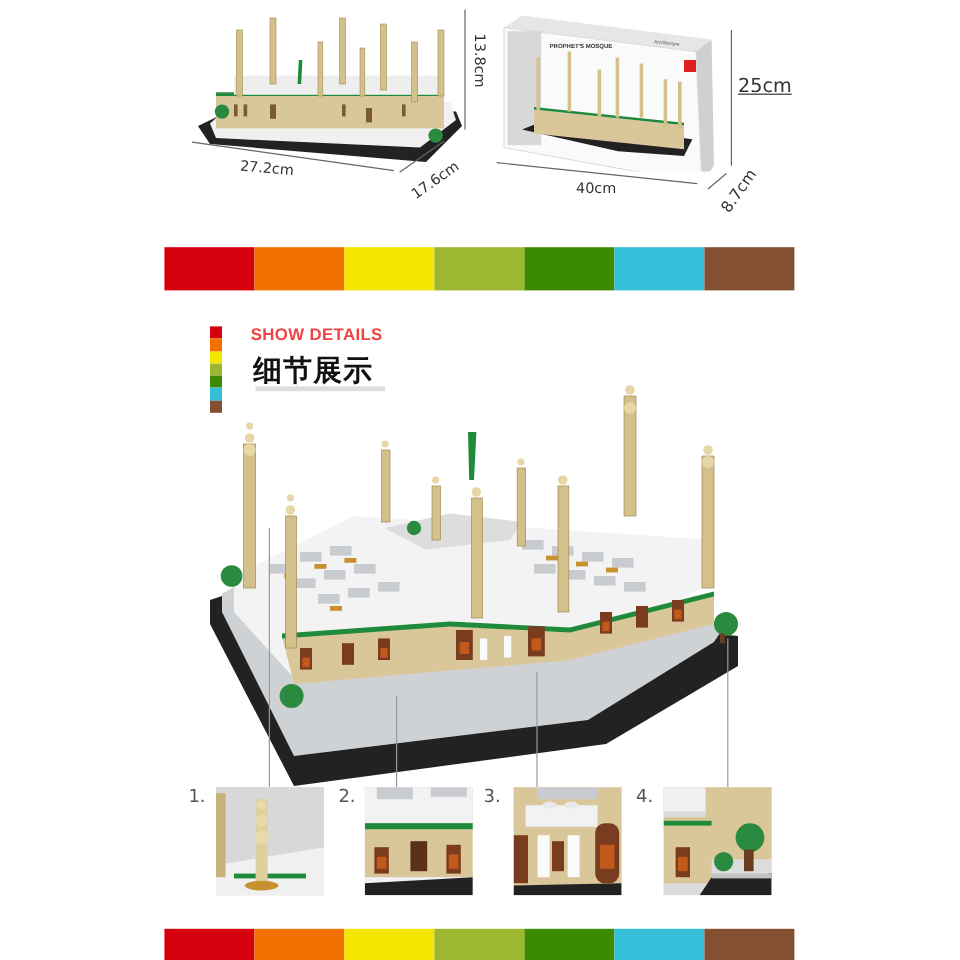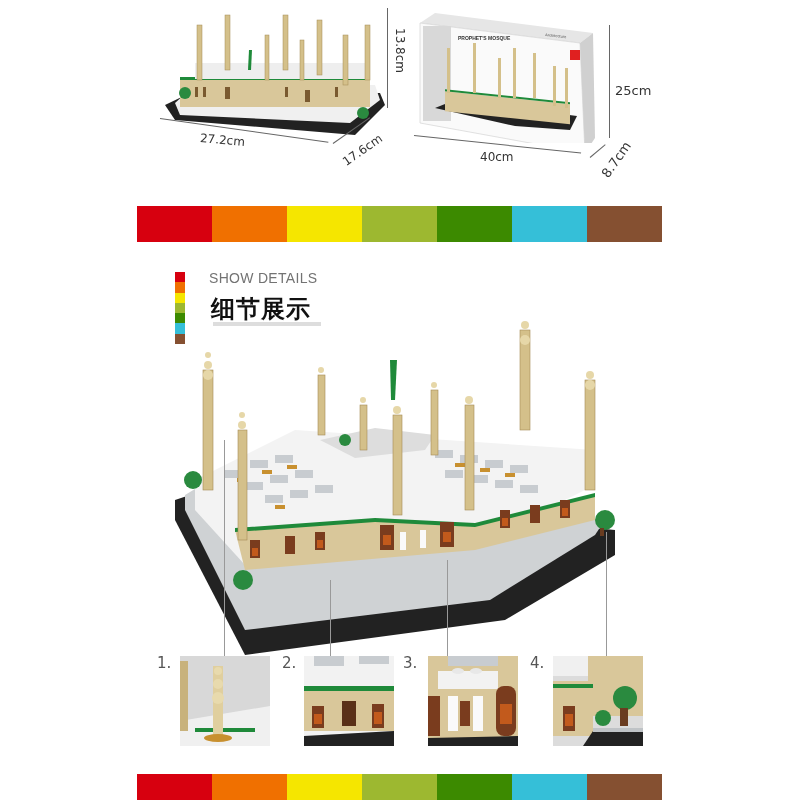--- a/index.html
+++ b/index.html
@@ -15,21 +15,21 @@
 
   
   .color-bar { position:absolute; left:137px; width:525px; height:36px; display:flex; }
   .color-bar .seg { flex:1; height:100%; }
   .color-bar-top { top:206px; }
   .color-bar-bottom { top:774px; height:26px; }
 
   
   .mini-bar { position:absolute; left:175px; top:272px; width:10px; height:72px; display:flex; flex-direction:column; }
   .mini-bar .seg { flex:1; width:100%; }
-  .heading-en { position:absolute; left:209px; top:270px; font-size:14px; font-weight:normal; color:#737373; letter-spacing:0.3px; }
+  .heading-en { position:absolute; left:209px; top:270px; font-size:14px; font-weight:bold; color:#ef4444; letter-spacing:0.3px; }
   .heading-cn { position:absolute; left:211px; top:293px; font-size:24px; font-weight:bold; color:#111; font-family:"DejaVu Sans", sans-serif; letter-spacing:1px; }
   .heading-underline { position:absolute; left:213px; top:322px; width:108px; height:4px; background:#bbb; opacity:0.5; }
 
   
   .main-model { position:absolute; left:175px; top:310px; width:450px; height:345px; }
 
   
   .callout { position:absolute; width:1px; background:#999; }
 
   
@@ -95,21 +95,21 @@
     <rect x="83" y="50" width="3" height="40"></rect>
       <rect x="98" y="40" width="3" height="50"></rect>
     <rect x="118" y="45" width="3" height="45"></rect>
       <rect x="138" y="58" width="3" height="40"></rect>
     <rect x="150" y="60" width="3" height="40"></rect>
   </g>
 </svg>
 <div class="dim-line" style="left:414px; top:135px; width:168px; height:1px; transform:rotate(6deg); transform-origin:left;"></div>
 <div class="dim-label" style="left:480px; top:150px;">40cm</div>
 <div class="dim-line" style="left:609px; top:25px; width:1px; height:113px;"></div>
-<div class="dim-label" style="left:615px; top:83px; font-size:13px;">25cm</div>
+<div class="dim-label" style="left:615px; top:62px; font-size:16px;text-decoration:underline;">25cm</div>
 <div class="dim-line" style="left:590px; top:157px; width:20px; height:1px; transform:rotate(-40deg); transform-origin:left;"></div>
 <div class="dim-label" style="left:596px; top:152px; transform:rotate(-55deg); font-size:13px;">8.7cm</div>
 
 <div class="color-bar color-bar-top">
   <div class="seg" style="background:#d7000f"></div>
   <div class="seg" style="background:#f07000"></div>
   <div class="seg" style="background:#f5e600"></div>
   <div class="seg" style="background:#9db830"></div>
   <div class="seg" style="background:#3c8a00"></div>
   <div class="seg" style="background:#35bfd8"></div>

